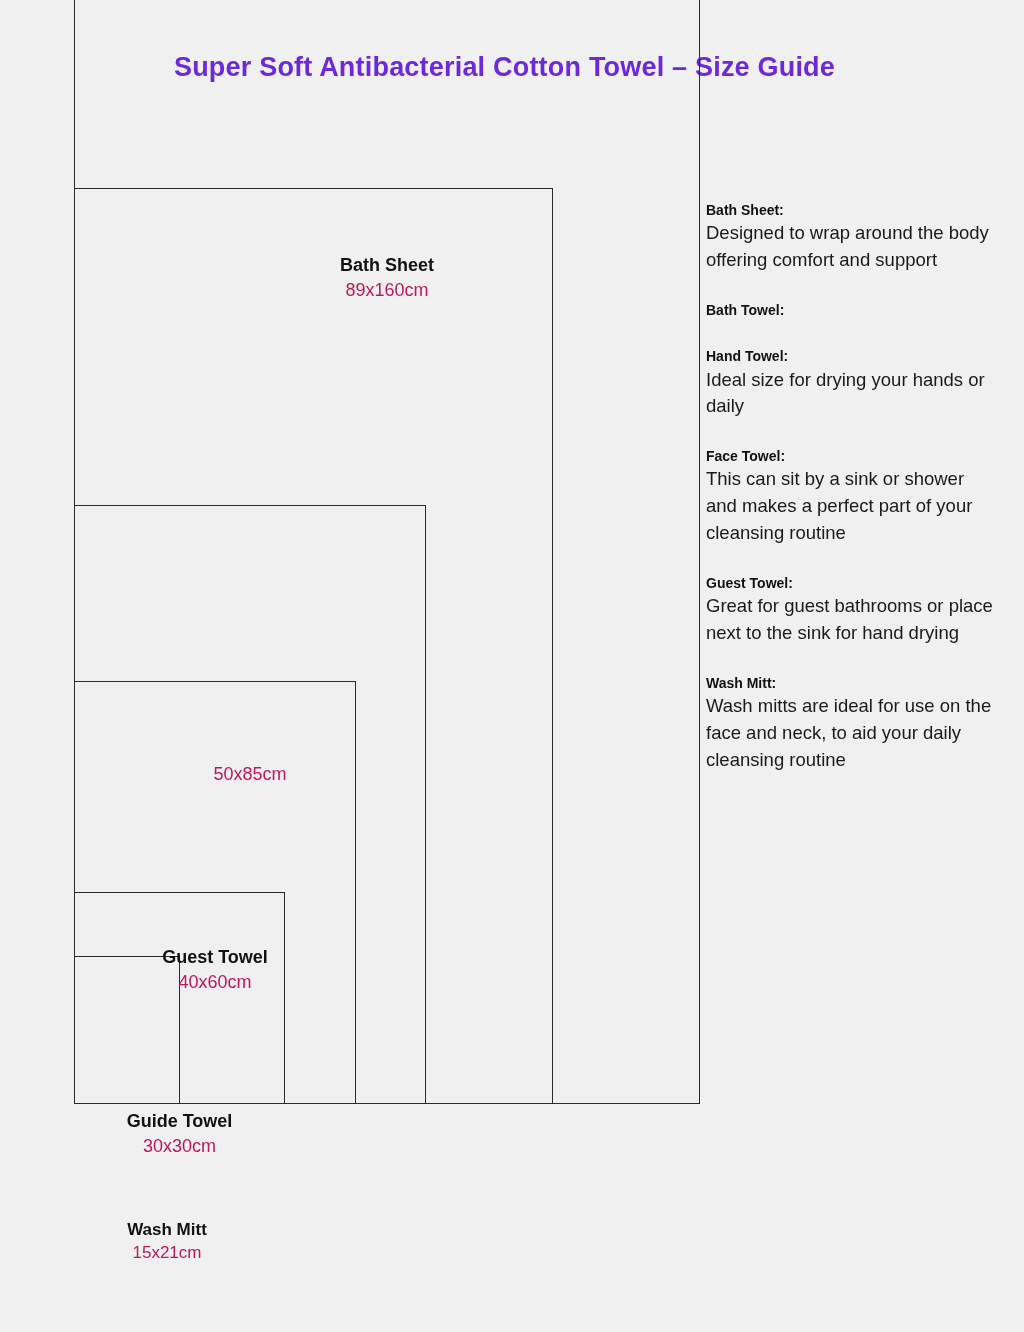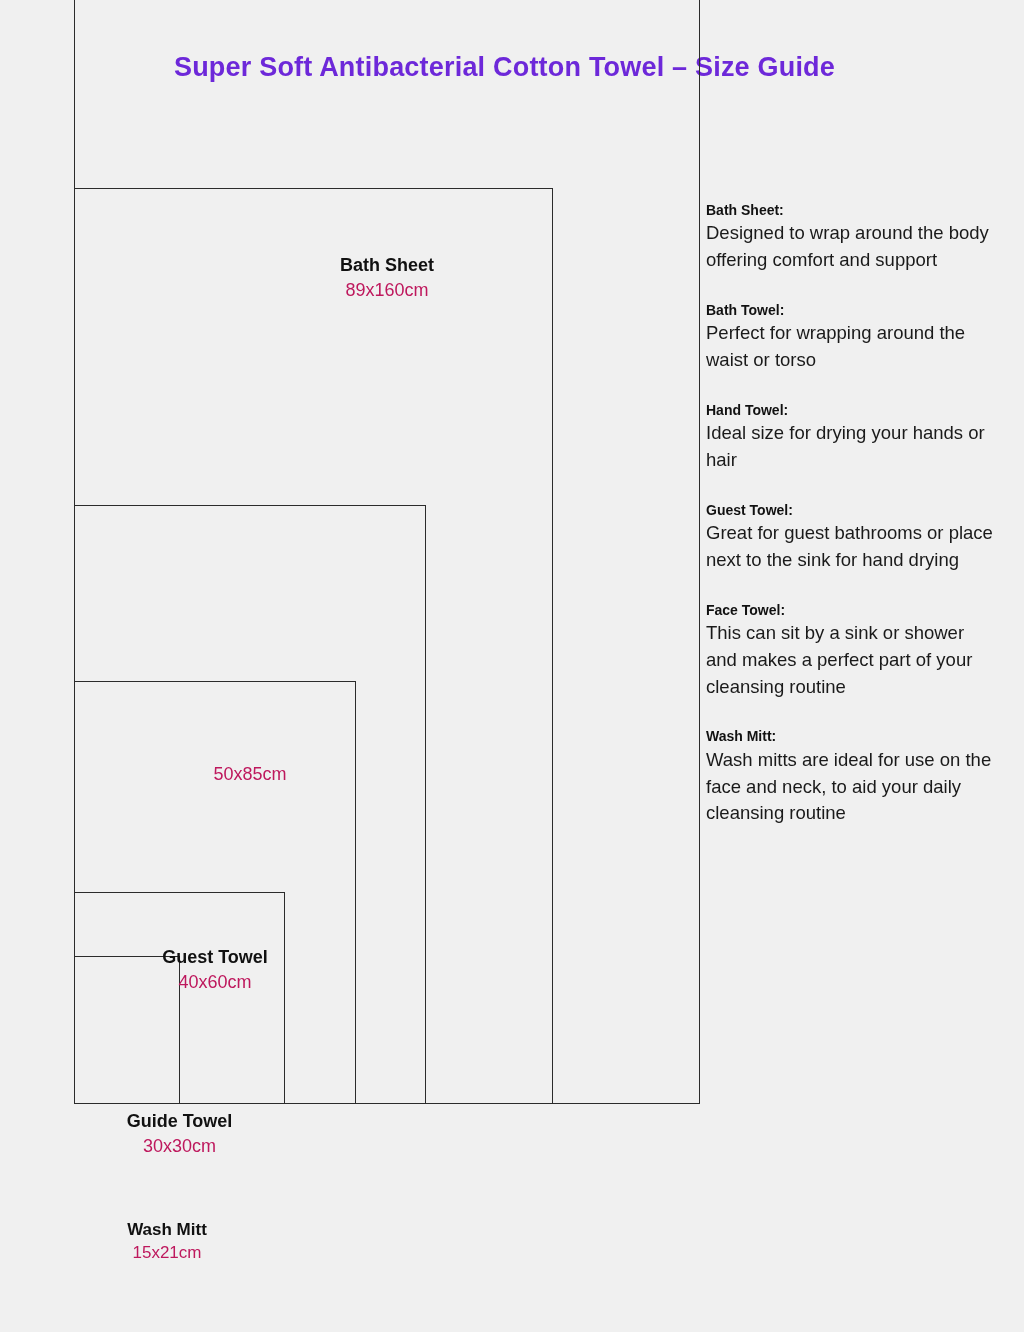--- a/index.html
+++ b/index.html
@@ -147,36 +147,35 @@
 
 <div class="descriptions">
 
   <div class="desc-block">
     <div class="desc-term">Bath Sheet:</div>
     <div class="desc-text">Designed to wrap around the body offering comfort and support</div>
   </div>
 
   <div class="desc-block">
     <div class="desc-term">Bath Towel:</div>
-    <div class="desc-text">Perfect for wrapping around the waist or torso</div>
   </div>
 
   <div class="desc-block">
     <div class="desc-term">Hand Towel:</div>
-    <div class="desc-text">Ideal size for drying your hands or hair</div>
+    <div class="desc-text">Ideal size for drying your hands or daily</div>
+  </div>
+
+  <div class="desc-block">
+    <div class="desc-term">Face Towel:</div>
+    <div class="desc-text">This can sit by a sink or shower and makes a perfect part of your cleansing routine</div>
   </div>
 
   <div class="desc-block">
     <div class="desc-term">Guest Towel:</div>
     <div class="desc-text">Great for guest bathrooms or place next to the sink for hand drying</div>
-  </div>
-
-  <div class="desc-block">
-    <div class="desc-term">Face Towel:</div>
-    <div class="desc-text">This can sit by a sink or shower and makes a perfect part of your cleansing routine</div>
   </div>
 
   <div class="desc-block">
     <div class="desc-term">Wash Mitt:</div>
     <div class="desc-text">Wash mitts are ideal for use on the face and neck, to aid your daily cleansing routine</div>
   </div>
 
 </div>
 
 </body></html>

